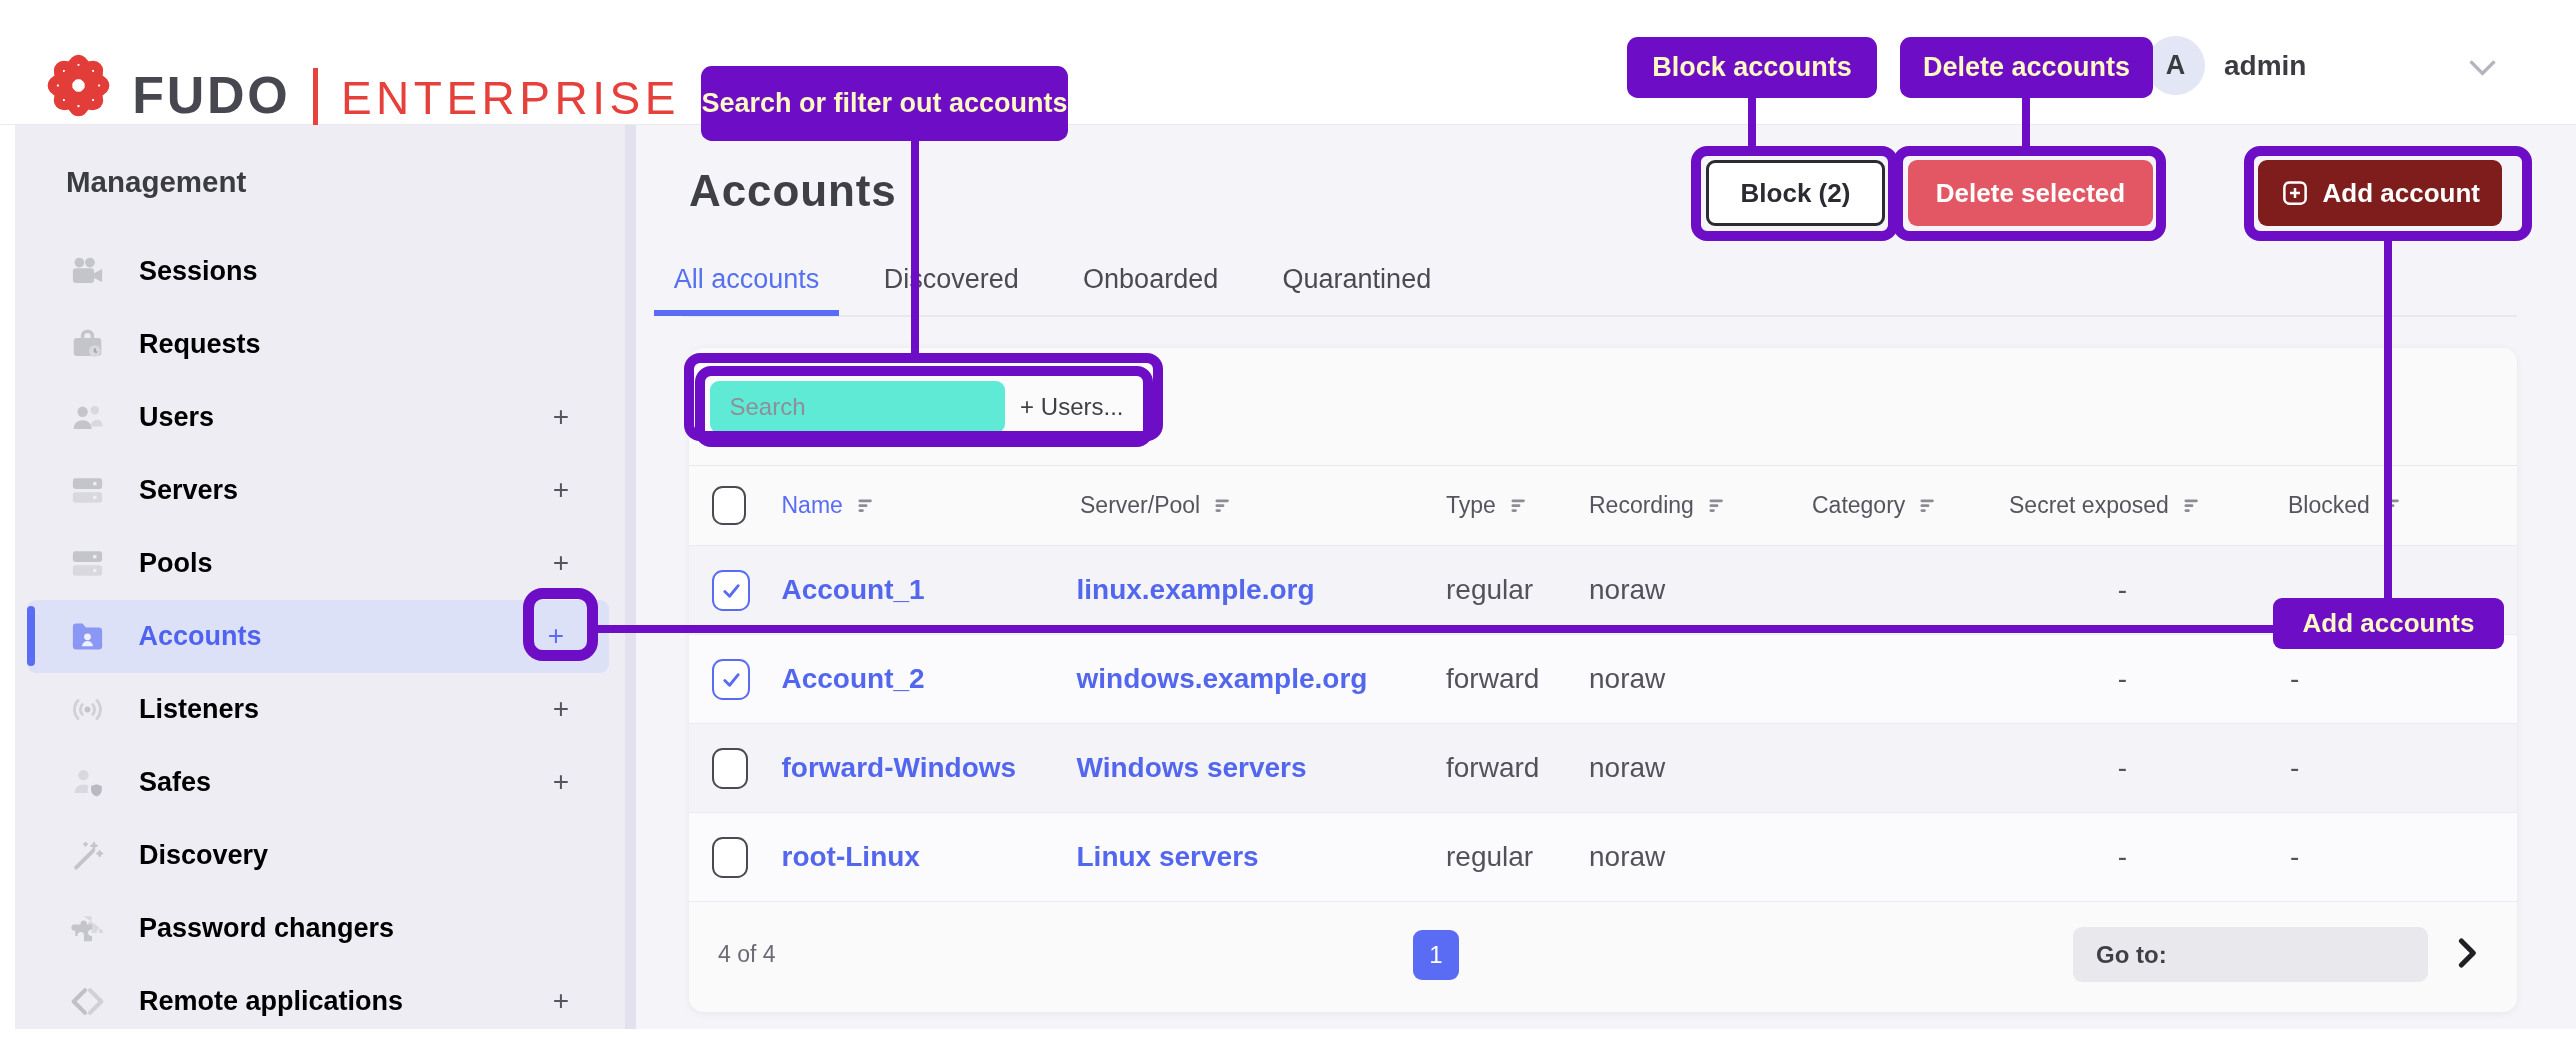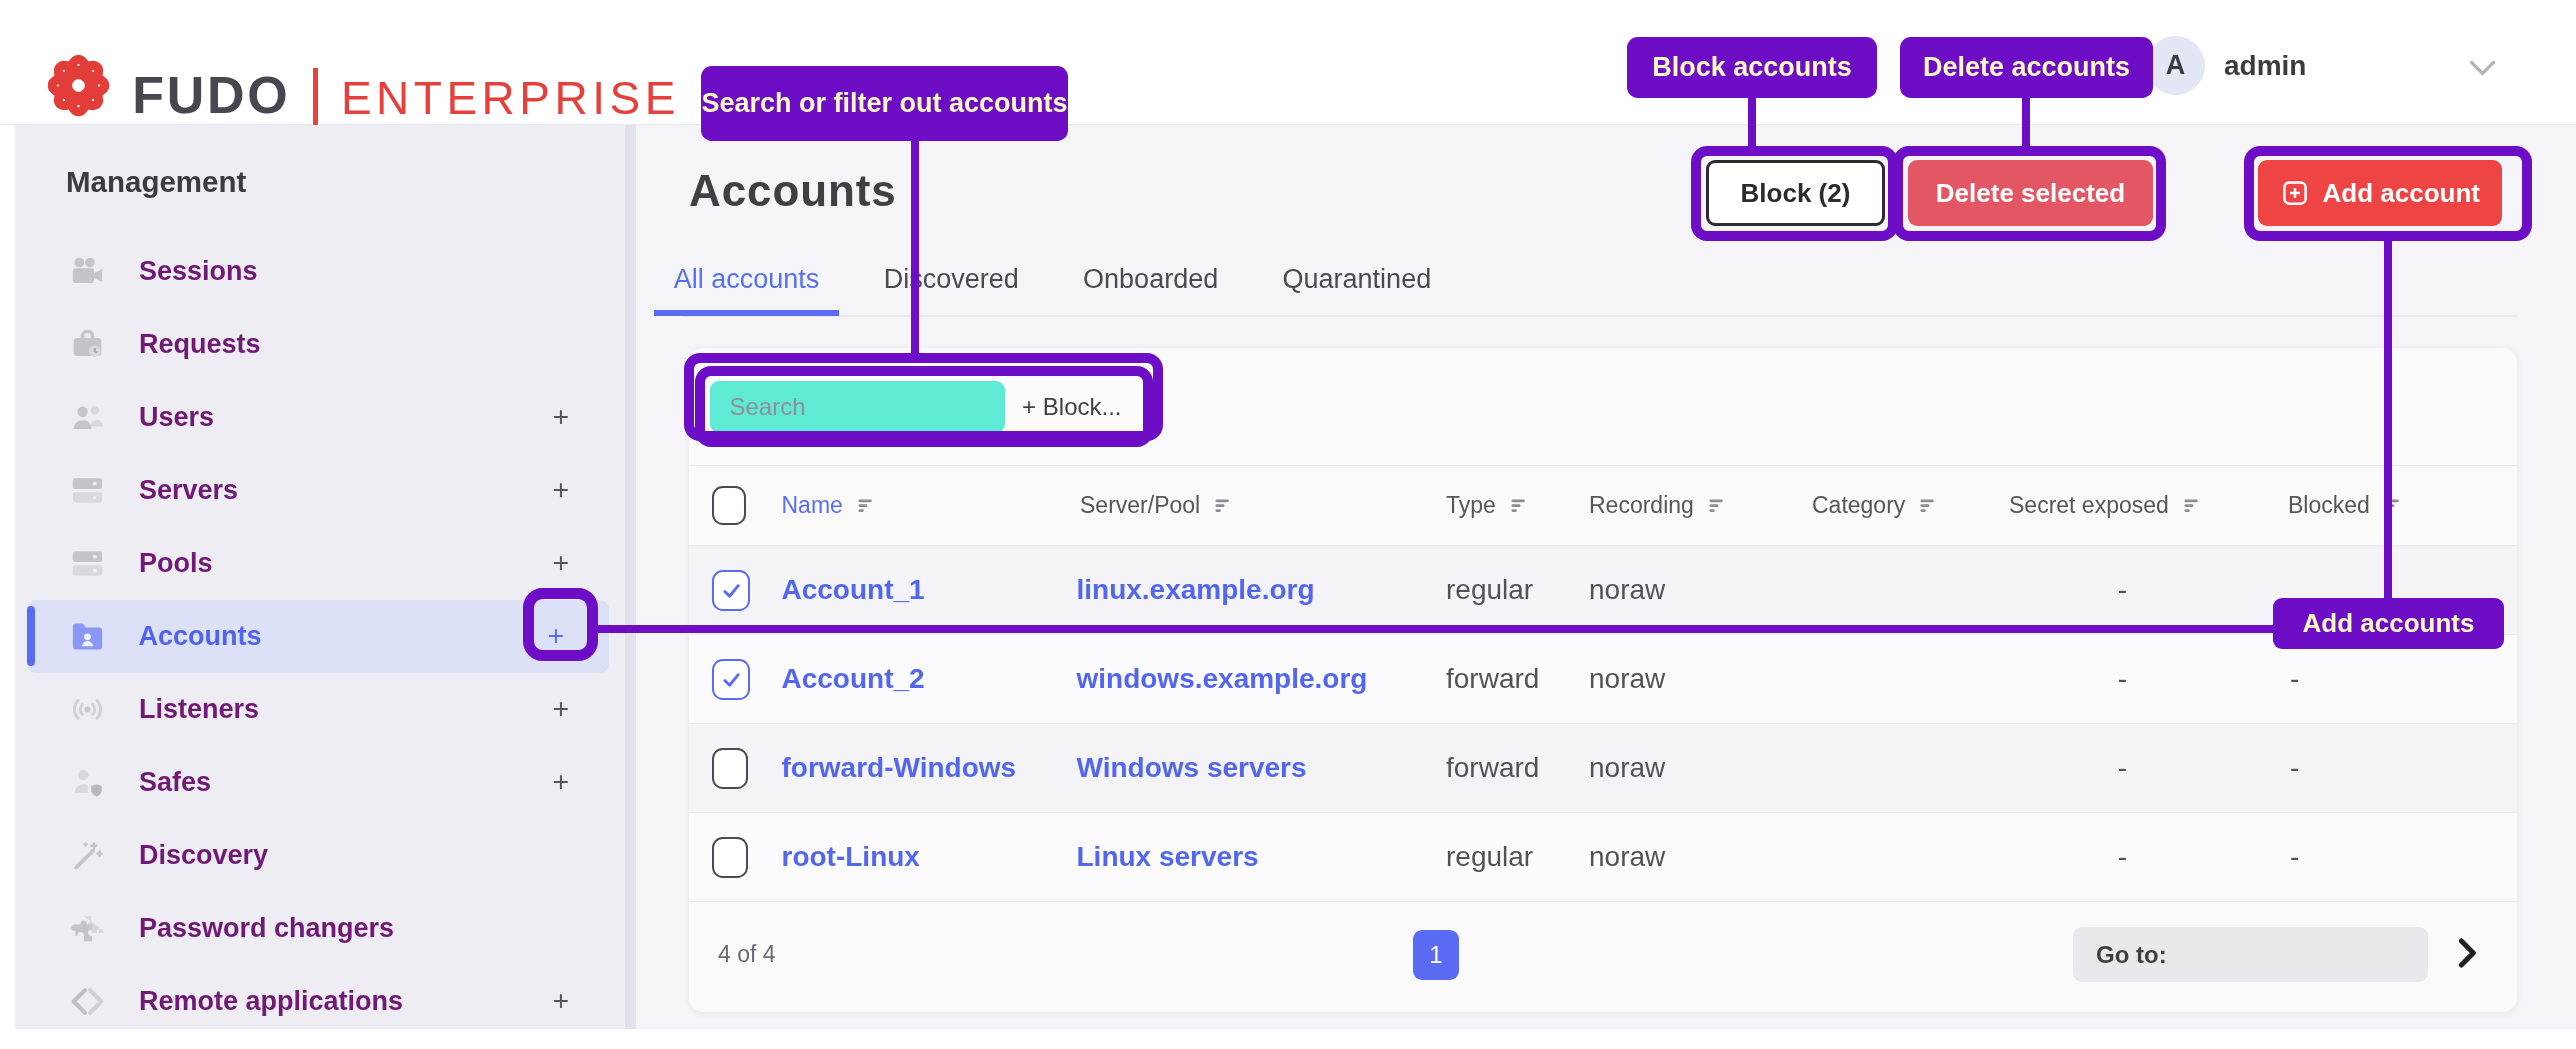--- a/index.html
+++ b/index.html
@@ -16,40 +16,40 @@
   .avatar { position:absolute; left:2146px; top:36px; width:59px; height:59px; border-radius:50%; background:#e3e6f4; color:#3b3b42; font-size:27px; font-weight:600; display:flex; align-items:center; justify-content:center; z-index:11; }
   .username { position:absolute; left:2224px; top:50px; font-size:28px; font-weight:700; color:#3b3b42; z-index:11; }
   .user-chevron { position:absolute; left:2462px; top:46px; z-index:11; }
 
   
   #sidebar { position:absolute; left:15px; top:125px; width:610px; height:904px; background:#ededf3; padding-top:27px; z-index:2; }
   #sidebar-strip { position:absolute; left:625px; top:125px; width:10.7px; height:904px; background:#e2e2ee; z-index:2; }
   .side-heading { margin:12.5px 0 36px 51px; font-size:29.5px; font-weight:700; color:#3b3b42; }
   .nav-item { position:relative; height:73px; display:flex; align-items:center; padding-left:51px; padding-right:46px; }
   .nav-icon { width:43px; height:43px; flex:0 0 43px; display:flex; align-items:center; justify-content:center; }
-  .nav-label { margin-left:30px; font-size:27px; font-weight:600; color:#701a75; }
+  .nav-label { margin-left:30px; font-size:27px; font-weight:600; color:#000000; }
   .nav-plus { margin-left:auto; font-size:28px; font-weight:400; color:#55555e; width:36px; text-align:center; }
   .nav-item.active { background:#dde1f7; border-radius:9px; margin:0 16px 0 11.6px; padding-left:39px; padding-right:35px; }
   .nav-item.active::before { content:""; position:absolute; left:0; top:6.3px; bottom:6.3px; width:8px; border-radius:4.5px; background:#5a6cf3; }
   .nav-item.active .nav-label { color:#4f62f0; font-weight:700; }
   .nav-item.active .nav-plus { color:#5a6cf3; }
 
   
   #content-bg { position:absolute; left:636px; top:125px; width:1940px; height:904px; background:#f5f5f9; z-index:1; }
   #page-title { position:absolute; left:689px; top:166px; font-size:44px; font-weight:700; color:#3f3f46; letter-spacing:0.9px; z-index:3; }
   #tabs-rule { position:absolute; left:682px; top:315px; width:1835px; height:1.8px; background:#e7e7ec; z-index:3; }
   #tabs { position:absolute; left:654px; top:264px; display:flex; z-index:4; }
   .tab { height:52px; padding:0 19.7px; margin-right:25px; font-size:27px; font-weight:500; color:#4a4a52; display:flex; align-items:flex-start; border-bottom:6.3px solid transparent; }
   .tab.active { color:#5570f0; border-bottom-color:#5a6cf3; }
 
   
   .btn { position:absolute; display:flex; align-items:center; justify-content:center; border-radius:9px; font-size:26px; font-weight:600; z-index:5; }
   #btn-block { left:1706px; top:160px; width:179px; height:66px; background:#ffffff; border:3.6px solid #2b2b31; color:#2b2b31; }
   #btn-delete { left:1908px; top:160px; width:245px; height:66px; background:#e25763; color:#ffffff; }
-  #btn-add { left:2258px; top:160px; width:244px; height:66px; background:#ef4444; color:#ffffff; gap:12.5px; }
+  #btn-add { left:2258px; top:160px; width:244px; height:66px; background:#7f1d1d; color:#ffffff; gap:12.5px; }
 
   
   #card { position:absolute; left:689px; top:348px; width:1828px; height:664px; background:#fafafb; border-radius:14.3px; box-shadow:0 1.8px 7.1px rgba(40,40,70,.07); z-index:3; overflow:hidden; }
   .search-row { height:117px; display:flex; align-items:center; padding-left:6.3px; }
   .search-group { display:flex; align-items:center; border:10.7px solid #6d0dc5; border-radius:16px; padding:4.5px; background:#fbfbfc; }
   .search-input { width:295px; height:52px; background:#5eead4; border:none; border-radius:9px; padding:0 19.7px; font-size:24px; color:#3f3f46; font-family:"Liberation Sans", sans-serif; outline:none; }
   .search-input::placeholder { color:#8f8f98; }
   .filter-label { width:134px; text-align:center; font-size:24px; font-weight:500; color:#3f3f46; }
   .card-divider { border-top:1.8px solid #e8e8ee; }
   .tgrid { display:grid; grid-template-columns:80px 295px 366px 143px 223px 197px 259px 1fr; align-items:center; }
@@ -276,21 +276,21 @@
         <rect x="3.5" y="3.5" width="17" height="17" rx="4"></rect>
         <path d="M12 8v8M8 12h8"></path>
       </svg>
     <span>Add account</span>
   </div>
 
   <div id="card">
     <div class="search-row">
       <div class="search-group">
         <input class="search-input" type="text" placeholder="Search" style="">
-        <div class="filter-label">+ Block...</div>
+        <div class="filter-label">+ Users...</div>
       </div>
     </div>
     <div class="card-divider"></div>
 
     <div class="tgrid thead">
       <div class="cb-wrap">
         <div class="checkbox"></div>
       </div>
       <div class="th c-name">
           <span>Name</span>

